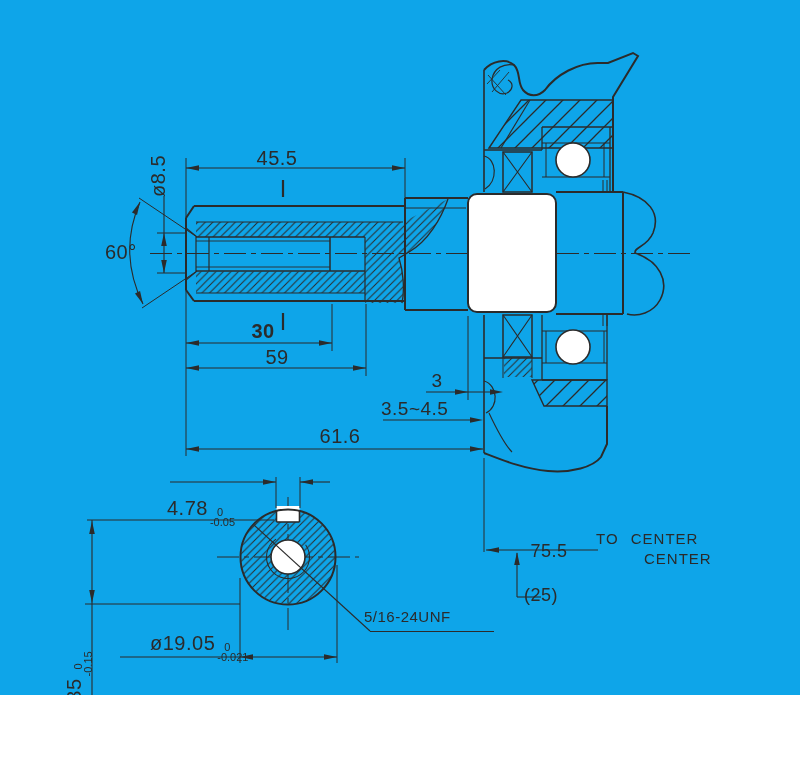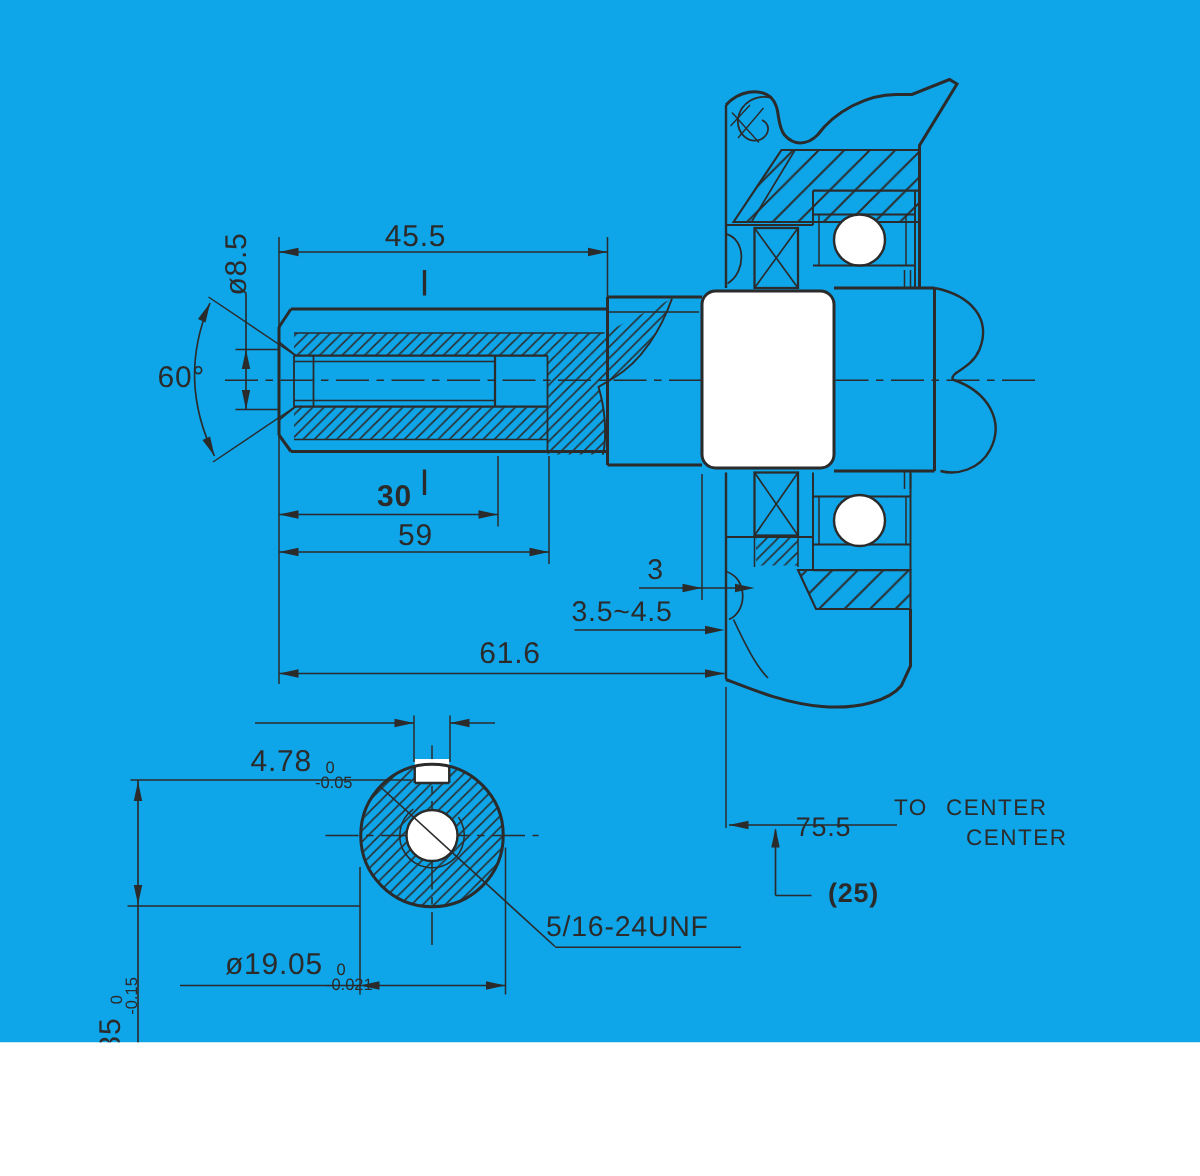--- a/index.html
+++ b/index.html
@@ -232,32 +232,32 @@
 
 <div class="lbl" style="left:381px;top:398px;font-size:19px;">3.5~4.5</div>
 
 <div class="lbl ctr" style="left:310px;top:425px;width:60px;">61.6</div>
 
 <div class="lbl ctr sm" style="left:520px;top:528px;width:58px;margin-top:13px;">75.5</div>
 
 <div class="lbl note" style="left:596px;top:530px;">TO CENTER</div>
 <div class="lbl note" style="left:596px;top:550px;margin-left:48px;">CENTER</div>
 
-<div class="lbl sm" style="left:552px;top:585px;font-weight:bold;">(25)</div>
+<div class="lbl sm" style="left:524px;top:585px;">(25)</div>
 
 <div class="lbl" style="left:167px;top:470px;margin-top:27px;"><span>4.78</span><span class="tol">
         <span class="tt">0</span>
         <span class="tb">-0.05</span>
       </span></div>
 
 <div class="lbl" style="left:114px;top:632px;margin-left:36px;"><span>ø19.05</span><span class="tol">
         <span class="tt">0</span>
         <span class="tb">-0.021</span>
       </span></div>
 
 <div class="lbl rot" style="left:63px;top:731px;width:110px;"><span>16.35</span><span class="tol">
         <span class="tt">0</span>
         <span class="tb">-0.15</span>
       </span></div>
 
-<div class="lbl" style="left:364px;top:608px;font-size:19px;">5/16-24UNF</div>
+<div class="lbl" style="left:364px;top:608px;font-size:15px;">5/16-24UNF</div>
 
 </div>
 
 </body></html>

